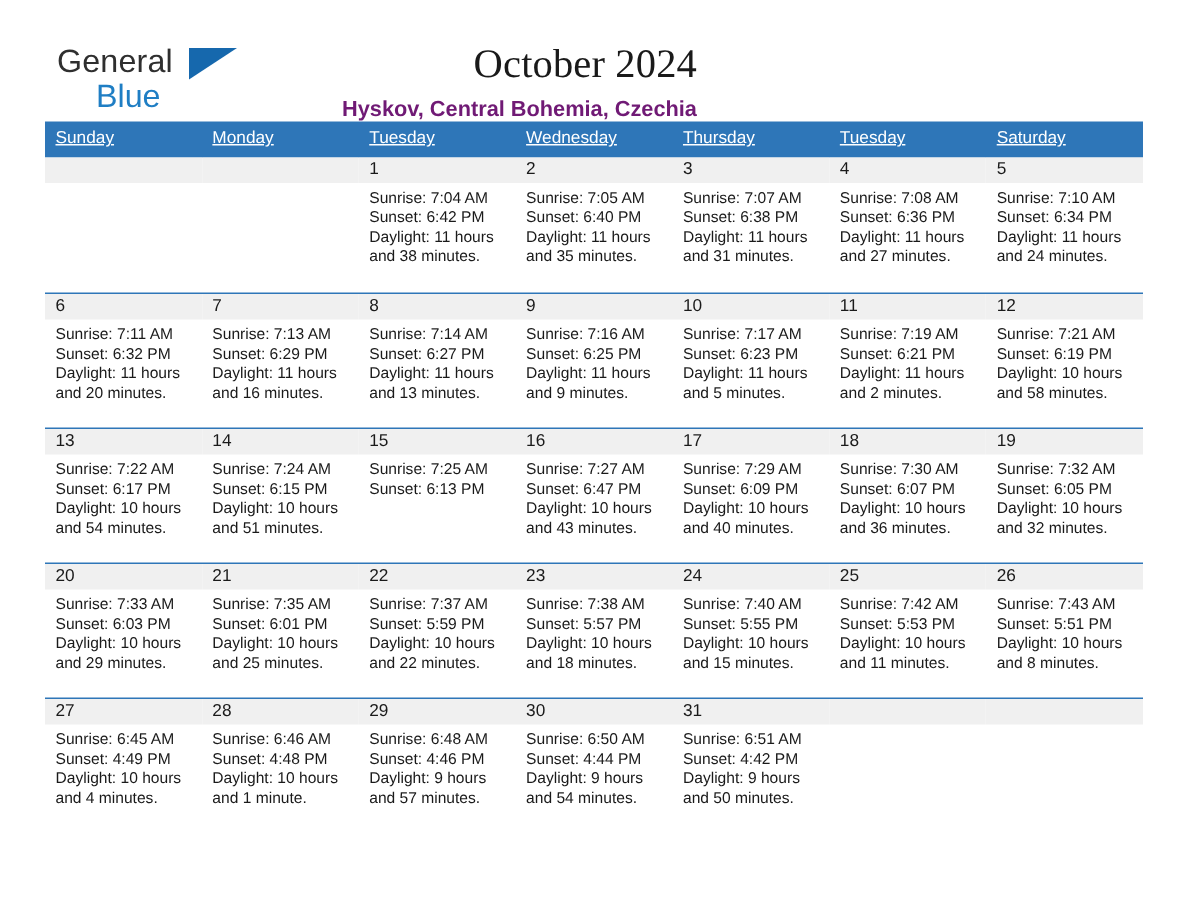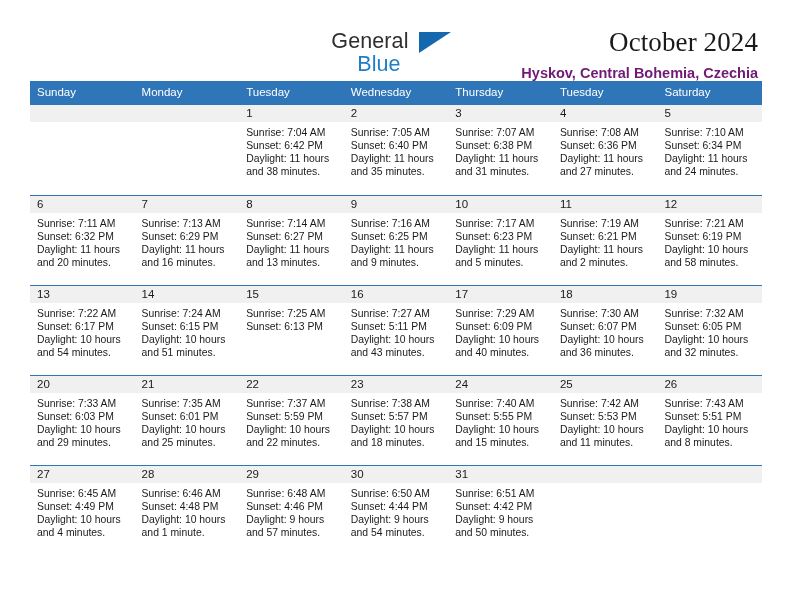--- a/index.html
+++ b/index.html
@@ -20,21 +20,21 @@
     height: 612px;
     position: relative;
     box-sizing: border-box;
     padding: 0 30px;
   }
 
   
   .top {
     display: flex;
     align-items: flex-start;
-    justify-content: flex-end;
+    justify-content: flex-start;
     padding-top: 26px;
     height: 74px;
     box-sizing: border-box;
   }
   .brand {
     position: relative;
     width: 190px;
     padding-left: 8px;
     padding-top: 4px;
   }
@@ -93,20 +93,21 @@
     display: flex;
     background: #2e76b8;
   }
   .dow {
     flex: 1 1 0;
     color: #ffffff;
     font-size: 11.5px;
     line-height: 13px;
     padding: 5px 0 6px 7px;
     box-sizing: border-box;
+    text-decoration: underline;
   }
   .week {
     display: flex;
     border-top: 1.6px solid #2e76b8;
     height: 90px;
     box-sizing: border-box;
   }
   .week:first-of-type {
     border-top: none;
   }
@@ -341,21 +342,21 @@
               <div>Sunrise: 7:25 AM</div>
               <div>Sunset: 6:13 PM</div>
             </div>
           </div>
           <div class="cell">
             <div class="daynum-band">
               <span class="daynum">16</span>
             </div>
             <div class="info">
               <div>Sunrise: 7:27 AM</div>
-              <div>Sunset: 5:11 PM</div>
+              <div>Sunset: 6:47 PM</div>
               <div class="daylight-line">Daylight: 10 hours and 43 minutes.</div>
             </div>
           </div>
           <div class="cell">
             <div class="daynum-band">
               <span class="daynum">17</span>
             </div>
             <div class="info">
               <div>Sunrise: 7:29 AM</div>
               <div>Sunset: 6:09 PM</div>

